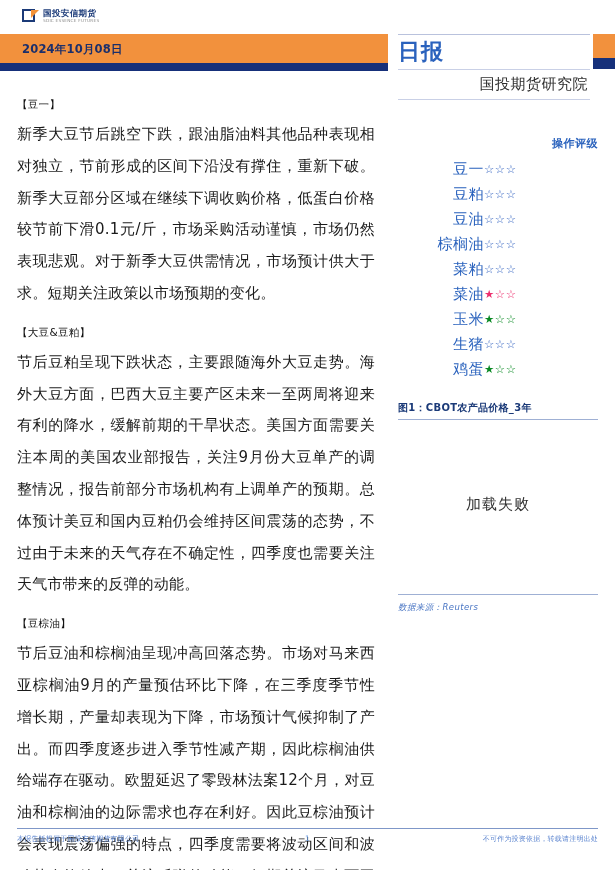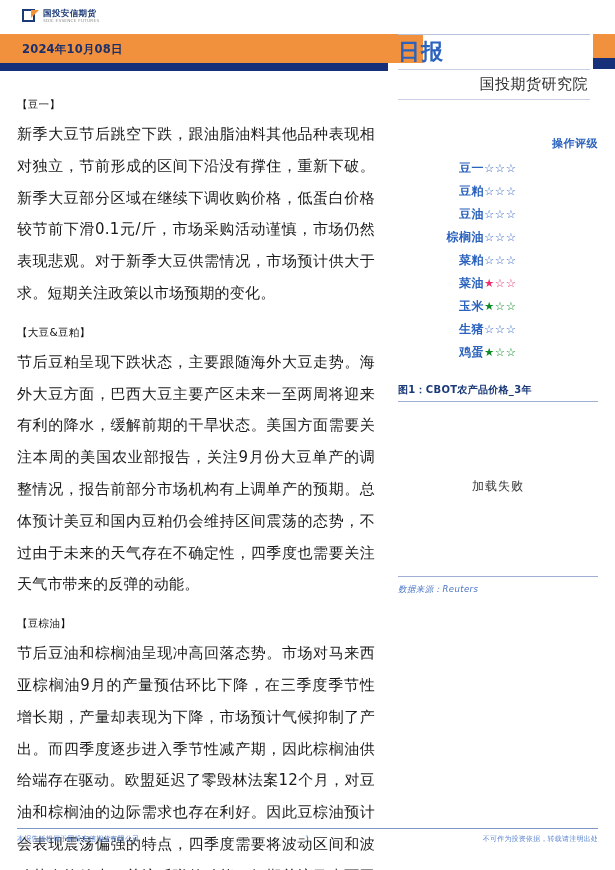--- a/index.html
+++ b/index.html
@@ -68,21 +68,21 @@
     white-space: nowrap;
   }
 
   .header-bars {
     position: relative;
     height: 64px;
   }
   .orange-bar {
     position: absolute;
     left: 0; top: 0;
-    width: 423px;
+    width: 388px;
     height: 29px;
     background: #f2913d;
   }
   .orange-bar .date {
     position: absolute;
     left: 22px;
     top: 50%;
     transform: translateY(-50%);
     font-size: 11.5px;
     font-weight: bold;
@@ -184,22 +184,22 @@
     margin-bottom: 9px;
     letter-spacing: .5px;
   }
   .rating-row {
     display: flex;
     align-items: center;
     margin-bottom: 6px;
   }
   .rating-name {
     width: 68px;
-    font-size: 12px;
-    font-weight: bold;
+    font-size: 15px;
+    font-weight: normal;
     color: #2a62bd;
     letter-spacing: .5px;
   }
   .rating-stars {
     font-size: 11.5px;
     letter-spacing: .5px;
     line-height: 1;
     white-space: nowrap;
   }
   .star { display: inline-block; }
@@ -220,21 +220,21 @@
     background: #9fb0d4;
     width: 100%;
   }
   .fig-body {
     height: 168px;
     display: flex;
     align-items: center;
     justify-content: center;
   }
   .fig-fail {
-    font-size: 12px;
+    font-size: 15px;
     color: #333333;
     letter-spacing: 1px;
   }
   .src-rule {
     height: 1px;
     background: #9fb0d4;
     width: 100%;
     margin-top: 6px;
   }
   .fig-source {

